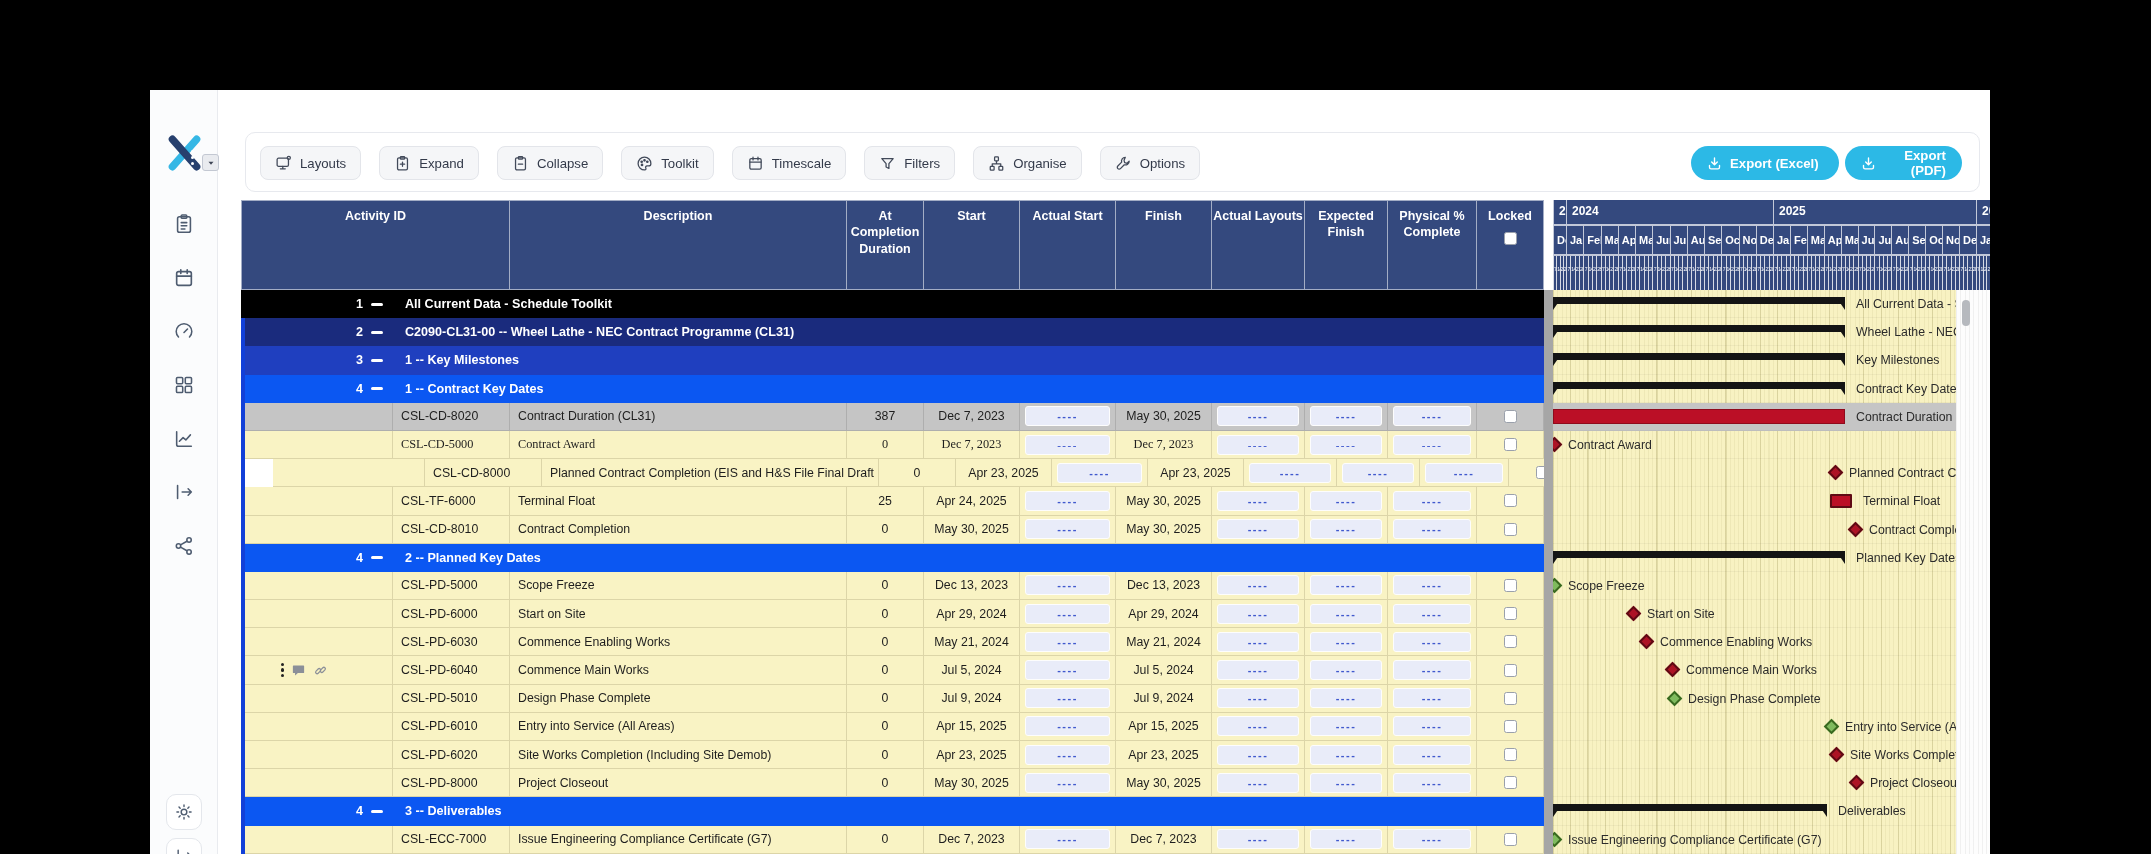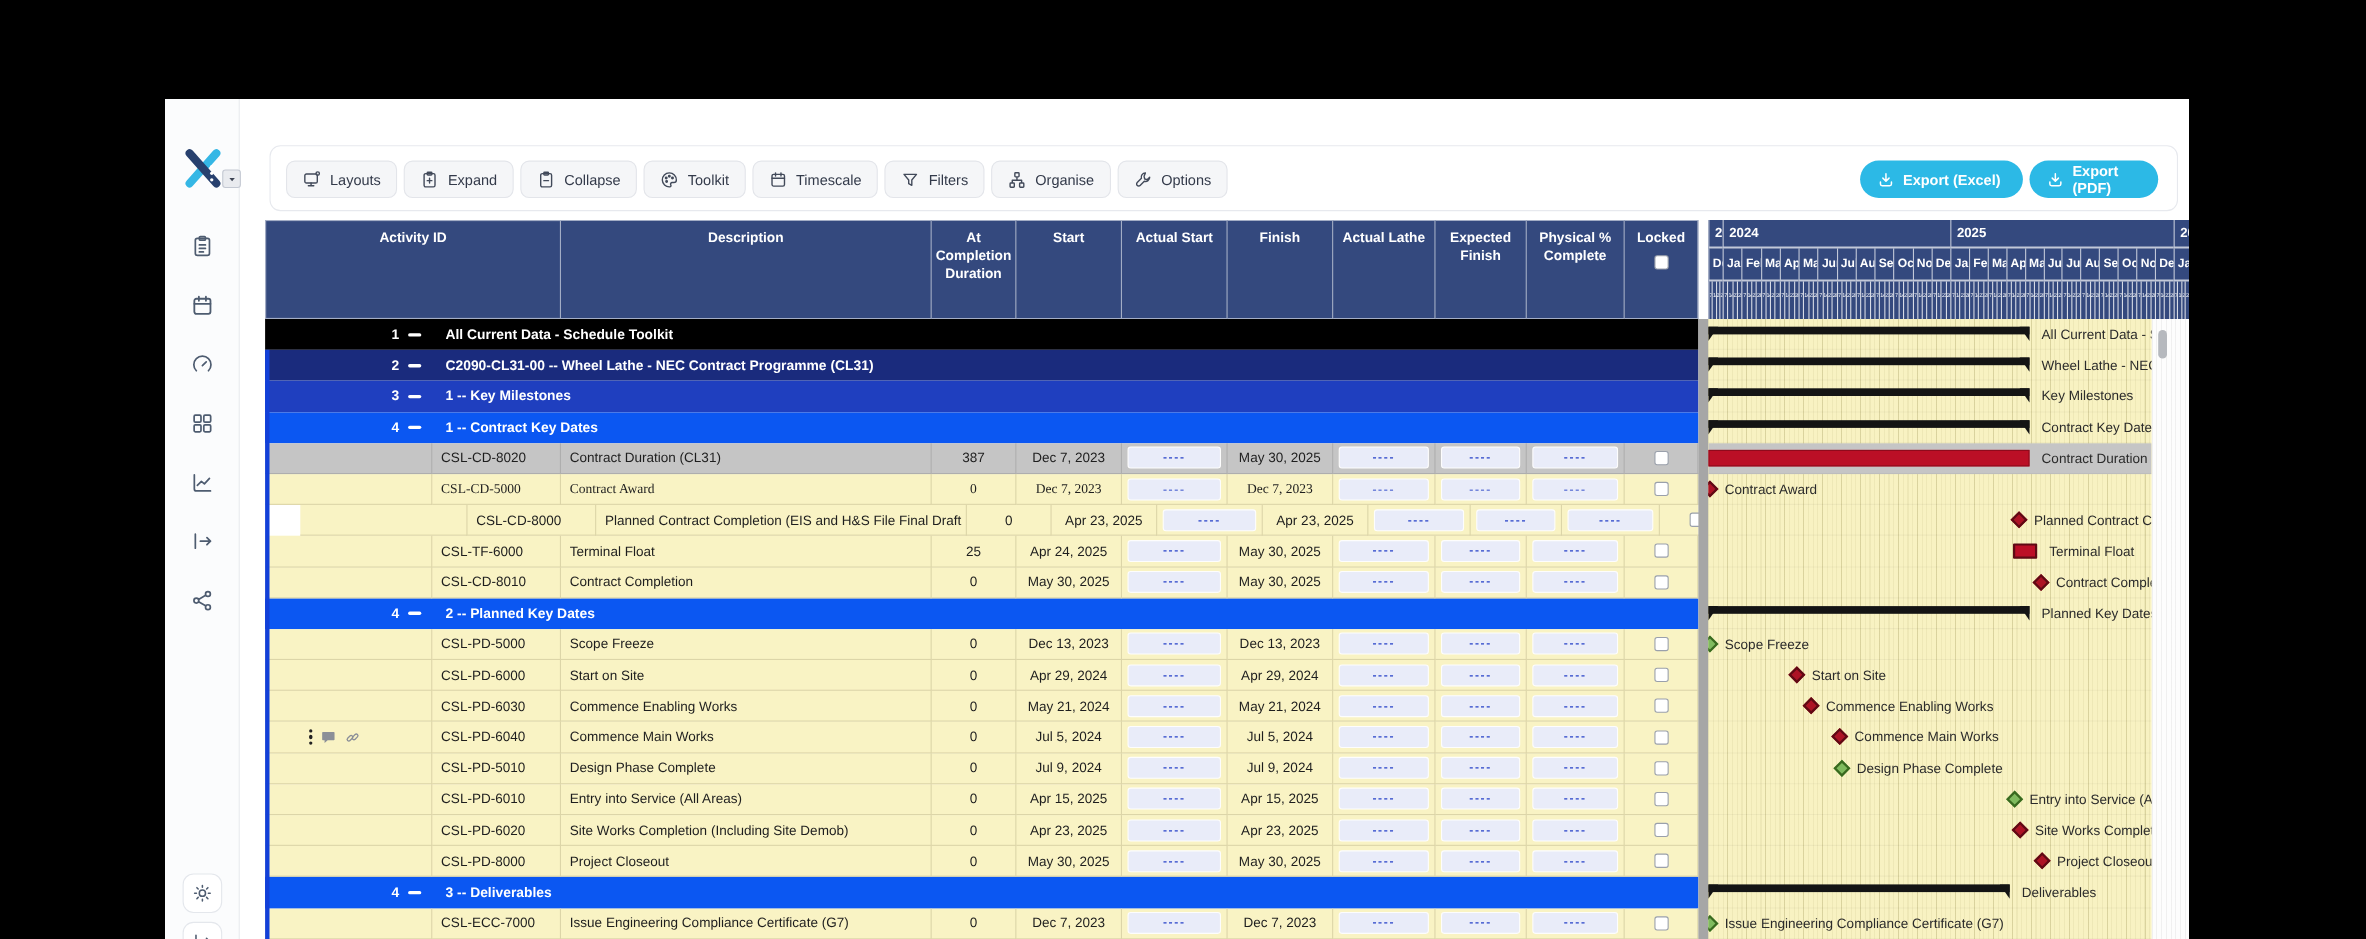--- a/index.html
+++ b/index.html
@@ -9,24 +9,24 @@
   
   #sidebar { position:absolute; left:0; top:0; width:68px; height:764px; background:#fbfcfd; border-right:1px solid #e9ebef; }
   .side-icon { position:absolute; left:23px; width:22px; height:22px; color:#4e5c70; }
   .side-icon svg { width:22px; height:22px; display:block; }
   #logo { position:absolute; left:15px; top:44px; width:38px; height:38px; }
   .side-btn { position:absolute; left:16px; width:36px; height:36px; border:1px solid #e4e7ec; border-radius:10px; background:#fff; display:flex; align-items:center; justify-content:center; color:#4e5c70; }
   .side-btn svg { width:20px; height:20px; }
 
   
   #toolbar { position:absolute; left:95px; top:42px; width:1735px; height:60px; background:#fff; border:1px solid #e7e9ee; border-radius:10px; }
-  #toolbar-buttons { position:absolute; left:14px; top:13px; display:flex; gap:6px; }
+  #toolbar-buttons { position:absolute; left:14px; top:13px; display:flex; gap:18px; }
   .tb-btn { height:34px; padding:0 14px; display:flex; align-items:center; gap:8px; background:#f5f6f8; border:1px solid #e3e5ea; border-radius:8px; color:#333a4a; font-size:13.2px; white-space:nowrap; cursor:pointer; }
   .tb-btn svg { width:17px; height:17px; color:#424a5a; }
-  .export-btn { position:absolute; top:13px; height:34px; display:flex; align-items:center; gap:8px; padding:0 16px; background:#2cb9e6; border-radius:17px; color:#fff; font-size:13.2px; font-weight:bold; cursor:pointer; }
+  .export-btn { position:absolute; top:13px; height:34px; display:flex; align-items:center; gap:8px; padding:0 16px; background:#2cb9e6; border-radius:17px; color:#fff; font-size:13.2px; font-weight:bold; cursor:pointer;text-align:right; }
   .export-btn svg { width:15px; height:15px; }
 
   
   #thead { position:absolute; left:91px; top:110px; width:1303px; height:90px; background:#34497e; display:grid; }
   .th { border-right:1px solid rgba(255,255,255,.55); border-top:1px solid rgba(255,255,255,.55); border-bottom:1px solid rgba(255,255,255,.55); color:#fff; font-weight:bold; font-size:12.5px; text-align:center; padding-top:7px; line-height:1.3; }
   .th:first-child { border-left:1px solid rgba(255,255,255,.55); }
   #thead-kebab { position:absolute; left:41px; top:60px; width:4px; }
   #thead-kebab i { display:block; width:3.4px; height:3.4px; border-radius:50%; background:#fff; margin-bottom:2.6px; }
   #thead-caret { position:absolute; left:52px; top:64px; width:17px; height:17px; background:#e9ebef; border:1px solid #c3c8d2; border-radius:3px; display:flex; align-items:center; justify-content:center; }
   #thead-caret svg { width:10px; height:10px; color:#3d4454; }
@@ -267,21 +267,21 @@
       </div>
   </div>
 
   <div id="thead" style="grid-template-columns: 152px 117px 337px 77px 96px 96px 96px 93px 83px 89px 67px;">
       <div class="th" style="grid-column: 1 / span 2;"><span>Activity ID</span></div>
       <div class="th"><span>Description</span></div>
       <div class="th"><span>At Completion Duration</span></div>
       <div class="th"><span>Start</span></div>
       <div class="th"><span>Actual Start</span></div>
       <div class="th"><span>Finish</span></div>
-      <div class="th"><span>Actual Lathe</span></div>
+      <div class="th"><span>Actual Layouts</span></div>
       <div class="th"><span>Expected Finish</span></div>
       <div class="th"><span>Physical % Complete</span></div>
       <div class="th"><span>Locked</span><div class="hdr-cb"></div></div>
     </div>
   <div id="thead-kebab">
       <i></i>
       <i></i>
       <i></i>
     </div>
   <div id="thead-caret">

